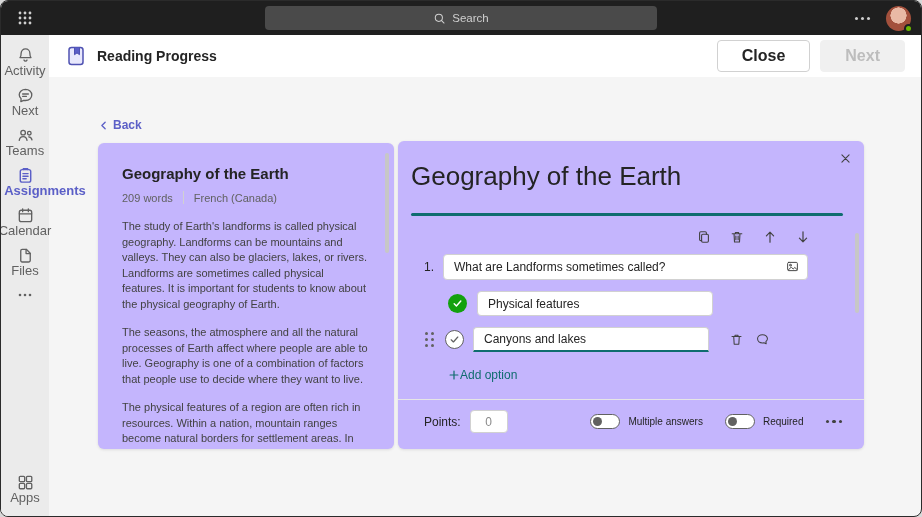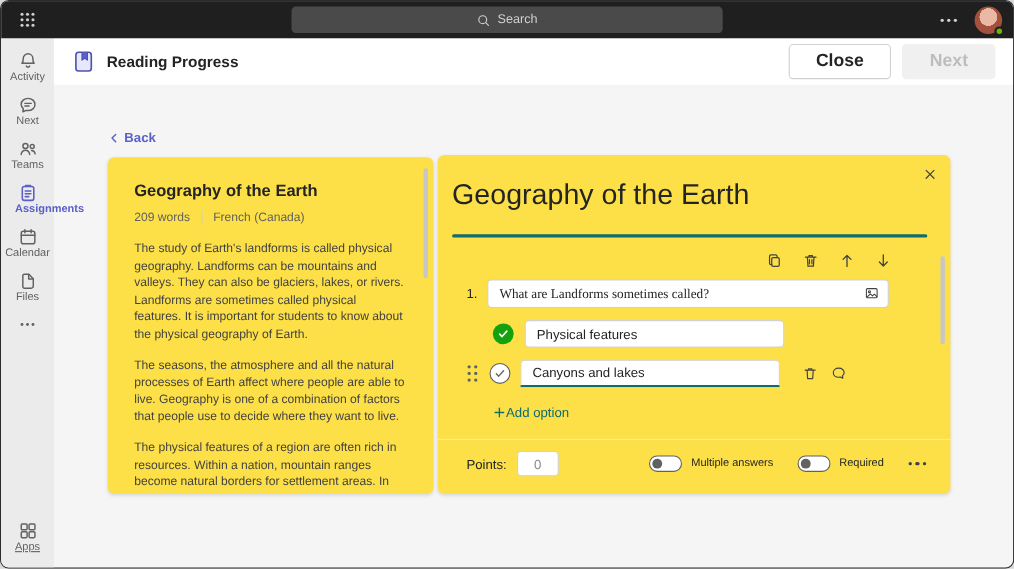--- a/index.html
+++ b/index.html
@@ -38,25 +38,25 @@
   
   .sidebar {
     position: absolute; top: 34px; left: 0; bottom: 0; width: 48px;
     background: #ebebeb; display: flex; flex-direction: column; align-items: center;
     padding-top: 6px;
   }
   .side-item {
     width: 48px; padding: 5px 0 6px; display: flex; flex-direction: column;
     align-items: center; gap: 2px; color: #616161; cursor: pointer;
   }
-  .side-item .lbl { font-size: 10px; line-height: 8px; }
+  .side-item .lbl { font-size: 13px; line-height: 8px; }
   .side-item.active { color: #5b5fc7; }
   .side-item.active .lbl { font-weight: bold; margin-left: 40px; }
   .side-more { padding: 6px 0; }
-  .side-bottom { margin-top: auto; margin-bottom: 8px; text-decoration: underline; }
+  .side-bottom { margin-top: auto; margin-bottom: 8px; }
 
   
   .main-header {
     position: absolute; left: 48px; top: 34px; right: 0; height: 42px;
     background: #ffffff; display: flex; align-items: center; padding: 0 16px; gap: 10px;
   }
   .main-header .title { font-size: 14px; font-weight: bold; color: #242424; }
   .spacer { flex: 1; }
   .btn {
     font-family: inherit; font-size: 16px; font-weight: 600; border-radius: 4px;
@@ -73,21 +73,21 @@
   .preview-row {
     position: absolute; left: 398px; top: 117px; display: flex; align-items: center; gap: 8px;
     font-size: 12px; color: #242424;
   }
   .checkbox {
     width: 16px; height: 16px; border-radius: 3px; background: #5b5fc7;
     display: flex; align-items: center; justify-content: center; cursor: pointer; flex: none;
   }
 
   
-  .card { background: #fde047; border-radius: 6px; box-shadow: 0 1px 3px rgba(0,0,0,.10); }
+  .card { background: #c4b5fd; border-radius: 6px; box-shadow: 0 1px 3px rgba(0,0,0,.10); }
   .passage-card {
     position: absolute; left: 97px; top: 142px; width: 296px; height: 306px;
     padding: 22px 26px 0 24px; overflow: hidden;
   }
   .passage-card h2 { font-size: 15px; font-weight: bold; color: #242424; margin-bottom: 9px; }
   .passage-meta { display: flex; align-items: center; gap: 10px; font-size: 11px; color: #616161; margin-bottom: 15px; }
   .passage-meta .vsep { width: 1px; height: 13px; background: #d1d1d1; }
   .passage-card p { font-size: 11px; line-height: 15.5px; color: #424242; margin-bottom: 13px; }
   .scroll-thumb { position: absolute; width: 4px; background: #c7c7c7; border-radius: 2px; cursor: pointer; }
 
@@ -99,21 +99,21 @@
   .qc-close { position: absolute; top: 9px; right: 10px; color: #424242; cursor: pointer; padding: 2px; }
   .qc-title { font-size: 26px; font-weight: 400; color: #242424; margin: 20px 20px 0 13px; }
   .qc-teal-line { height: 3px; background: #0f6c6f; margin: 21px 21px 0 13px; border-radius: 2px; }
   .qc-tools { display: flex; justify-content: flex-end; gap: 17px; margin: 13px 53px 0 0; color: #424242; }
   .icon-btn { cursor: pointer; color: #424242; display: inline-flex; }
   .q-row { display: flex; align-items: center; gap: 9px; margin: 9px 56px 0 26px; }
   .q-num { font-size: 12px; color: #242424; }
   .input-wrap { position: relative; flex: 1; }
   .text-input {
     width: 100%; height: 26px; border: 1px solid #d1d1d1; border-radius: 4px;
-    font-family: Liberation Serif, serif; font-size: 12px; color: #242424; padding: 0 28px 0 10px;
+    font-family: Liberation Sans, sans-serif; font-size: 12px; color: #242424; padding: 0 28px 0 10px;
     background: #fff; outline: none;
   }
   .input-wrap .trailing-icon { position: absolute; right: 8px; top: 5px; color: #424242; }
   .opt-row { display: flex; align-items: center; margin-top: 11px; }
   .opt-row-1 { margin-left: 50px; gap: 10px; }
   .opt-row-2 { margin-left: 25px; gap: 9px; }
   .opt-input {
     width: 236px; height: 25px; border: 1px solid #d1d1d1; border-radius: 4px 4px 0 0;
     font-family: inherit; font-size: 12px; color: #242424; padding: 0 10px; outline: none; background: #fff;
   }

